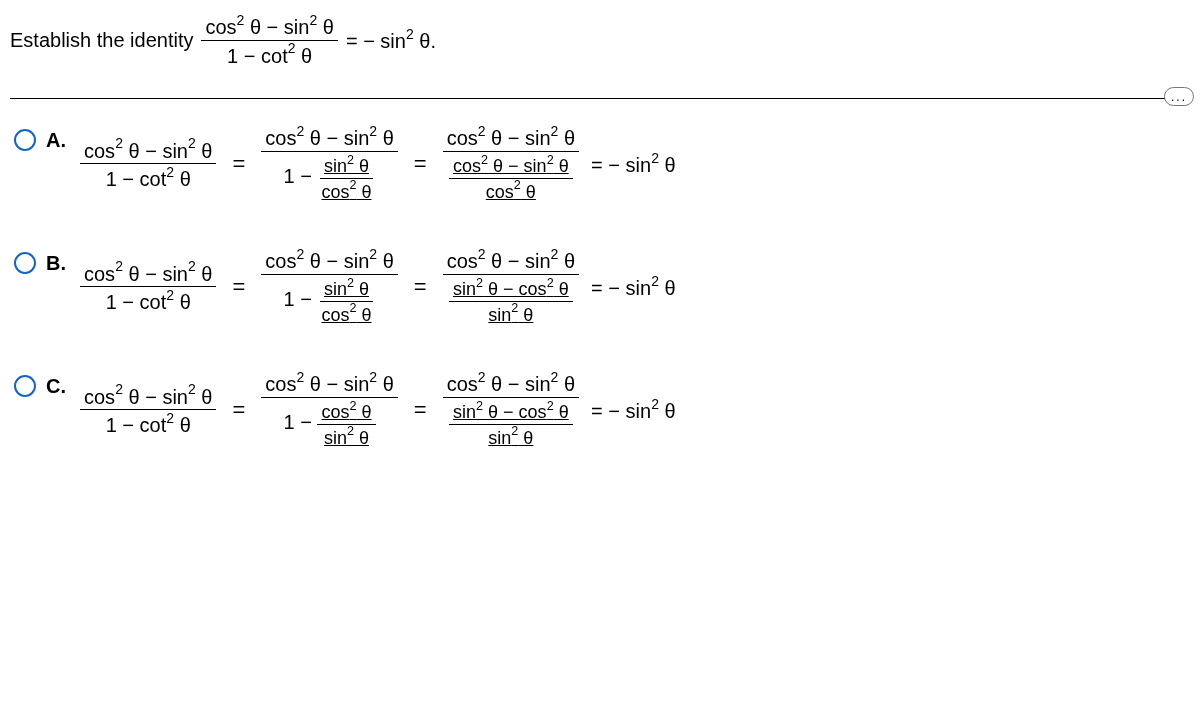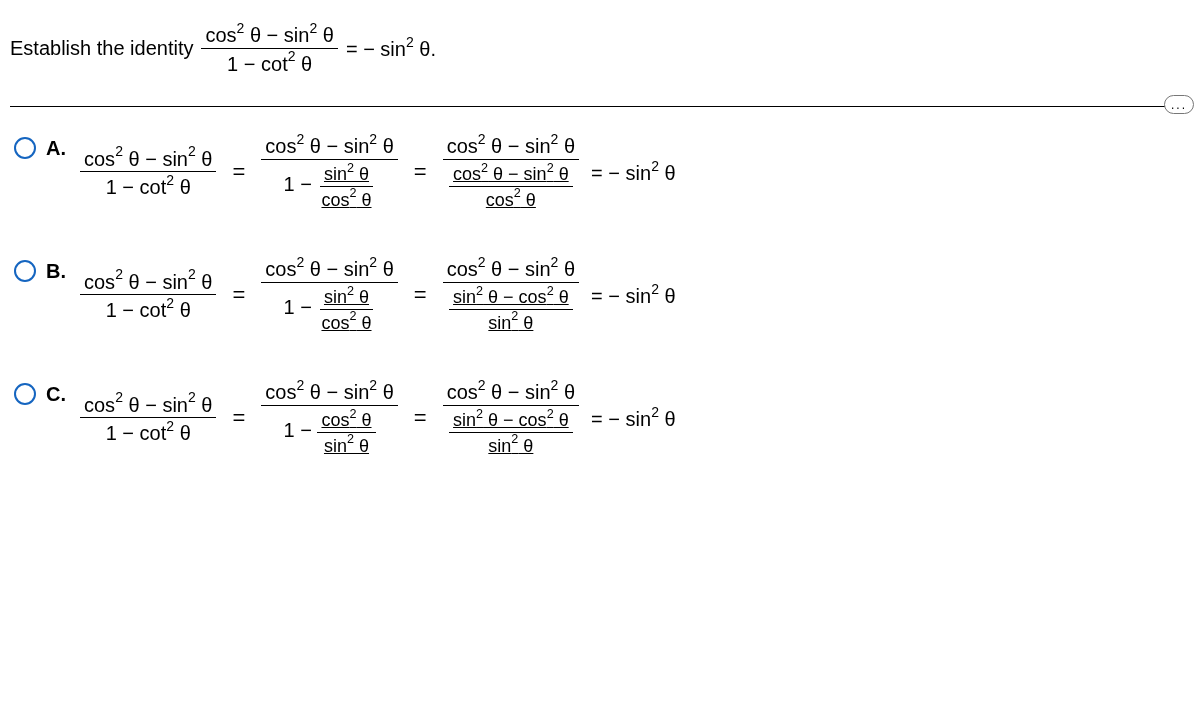--- a/index.html
+++ b/index.html
@@ -7,21 +7,21 @@
     padding: 0;
     font-family: Arial, Helvetica, sans-serif;
     background: #fff;
     color: #000;
     font-size: 18px;
     width: 1200px;
     height: 728px;
     box-sizing: border-box;
   }
   .page {
-    padding: 20px 10px 20px 10px;
+    padding: 12px 10px 20px 10px;
   }
   .prompt-row {
     display: flex;
     align-items: center;
     gap: 8px;
     font-size: 20px;
     margin-bottom: 30px;
   }
   .divider {
     border-top: 1px solid #000;

